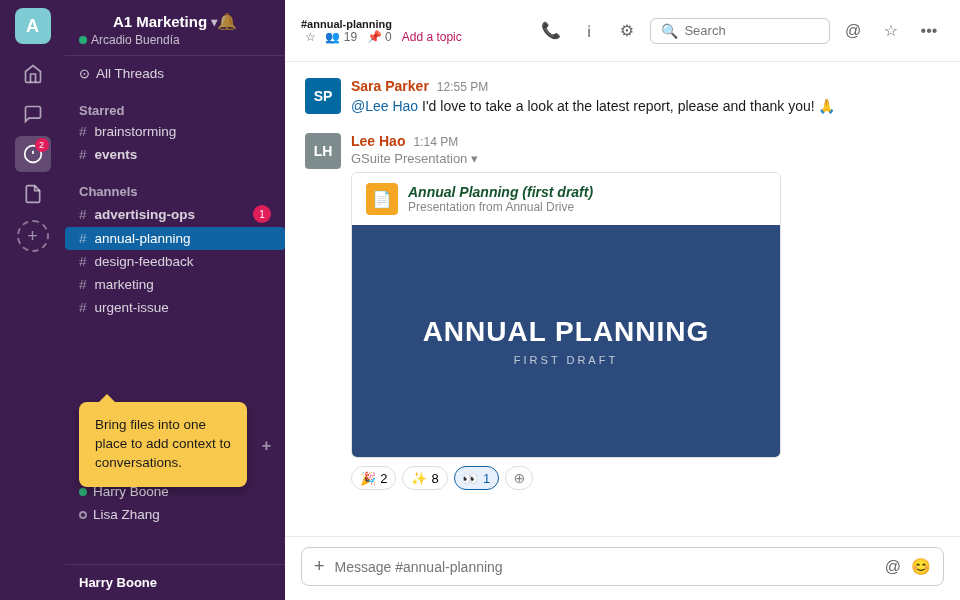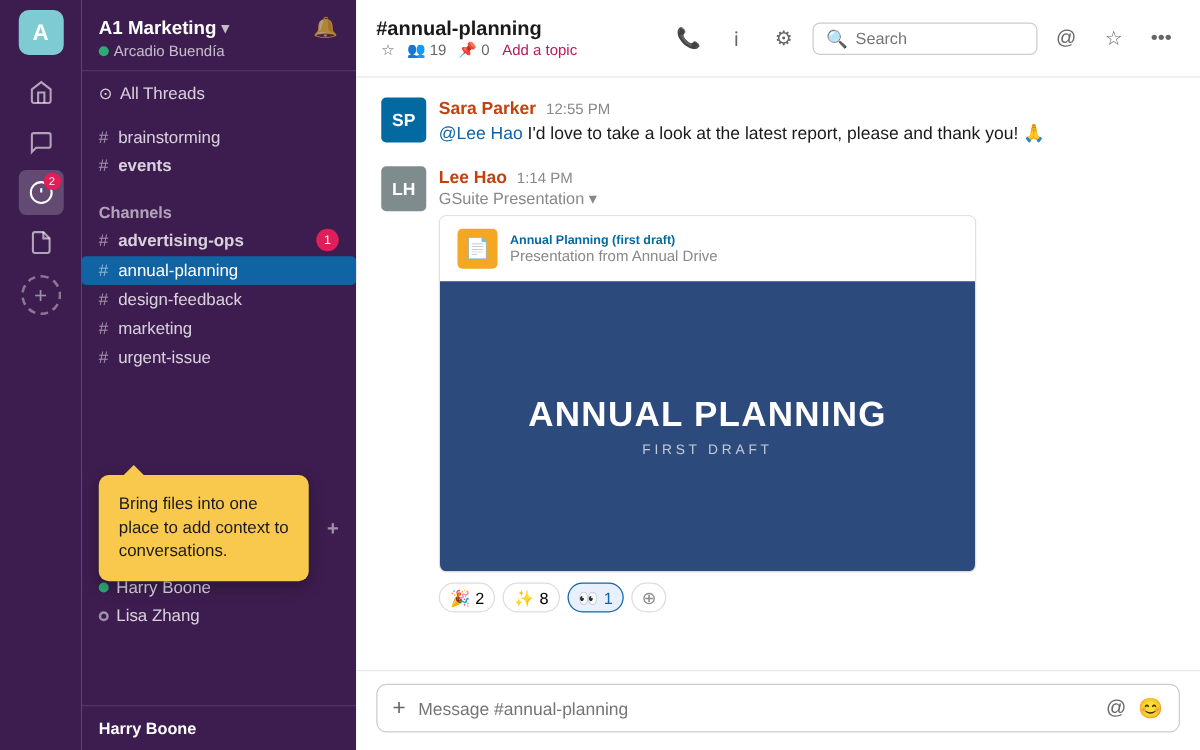--- a/index.html
+++ b/index.html
@@ -155,21 +155,21 @@
     .channel-header {
       display: flex;
       align-items: center;
       padding: 0 16px;
       height: 62px;
       border-bottom: 1px solid #e8e8e8;
       gap: 10px;
       flex-shrink: 0;
     }
     .channel-title {
-      font-size: 16px; font-weight: 700; color: #1a1a1a;
+      font-size: 11px; font-weight: 700; color: #1a1a1a;
       display: flex; align-items: center; gap: 4px;
     }
     .channel-meta {
       font-size: 12px; color: #666;
       display: flex; align-items: center; gap: 10px;
       margin-left: 4px;
     }
     .channel-meta .meta-item {
       display: flex; align-items: center; gap: 3px;
     }
@@ -246,21 +246,21 @@
       padding: 10px 14px;
       background: white;
     }
     .file-icon {
       width: 32px; height: 32px;
       background: #f5a623;
       border-radius: 4px;
       display: flex; align-items: center; justify-content: center;
       font-size: 16px;
     }
-    .file-info .file-name { font-size: 10px; font-weight: 600; color: #0369a1; cursor: pointer; }
+    .file-info .file-name { font-size: 14px; font-weight: 600; color: #14532d; cursor: pointer; font-style: italic; }
     .file-info .file-sub { font-size: 12px; color: #888; }
     .file-preview {
       background: #2c4a7c;
       height: 232px;
       display: flex; flex-direction: column;
       align-items: center; justify-content: center;
       color: white;
     }
     .file-preview .preview-title {
       font-size: 28px; font-weight: 800;
@@ -341,41 +341,44 @@
     <svg width="20" height="20" viewBox="0 0 24 24" fill="none" stroke="currentColor" stroke-width="2">
       <path d="M14 2H6a2 2 0 00-2 2v16a2 2 0 002 2h12a2 2 0 002-2V8z"></path>
       <polyline points="14 2 14 8 20 8"></polyline>
     </svg>
   </div>
   <div class="add-btn">+</div>
 </div>
 
 <div class="sidebar">
   <div class="sidebar-header">
-    <div style="display:flex;align-items:center;justify-content:space-between;">
+    <div style="display:flex;align-items:center;justify-content:center;">
       <div class="workspace-name">
         <span>A1 Marketing</span>
         <span class="chevron">▾</span>
       </div>
       <div class="icon-action" style="color:rgba(255,255,255,0.6);font-size:16px;">🔔</div>
     </div>
     <div class="user-status">
       <div class="dot"></div>
       <span>Arcadio Buendía</span>
     </div>
   </div>
 
   <div class="sidebar-section">
     <div class="sidebar-item">
       <span style="font-size:13px;">⊙</span>
       <span>All Threads</span>
     </div>
   </div>
 
   <div class="sidebar-section">
+    <div class="sidebar-item section-header">
+      <span>Starred</span>
+    </div>
     <div class="sidebar-item">
       <span class="hash">#</span>
       <span>brainstorming</span>
     </div>
     <div class="sidebar-item">
       <span class="hash">#</span>
       <span class="bold">events</span>
     </div>
   </div>
 

